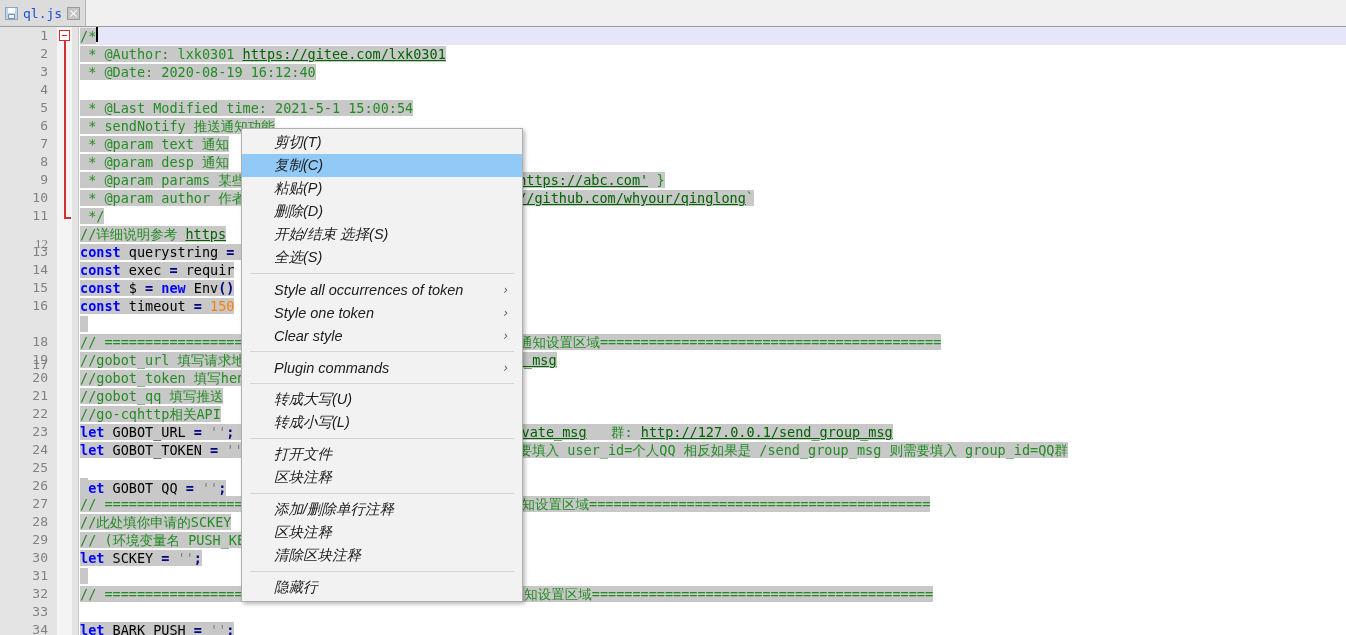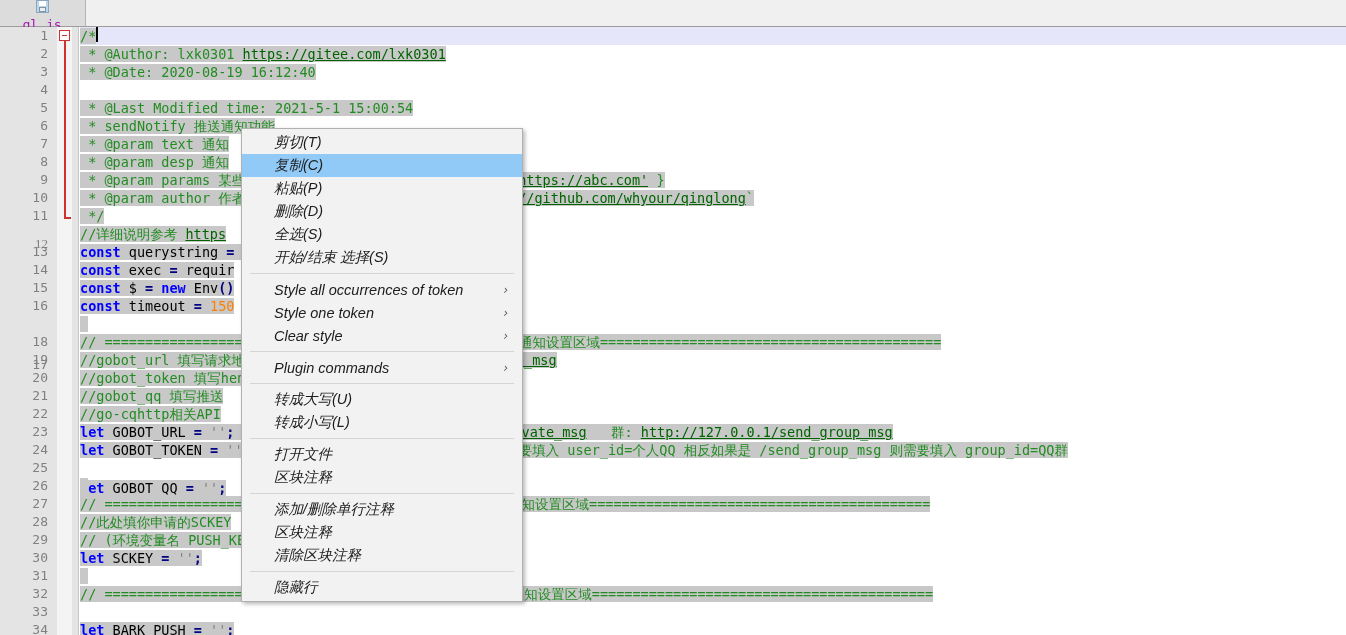--- a/index.html
+++ b/index.html
@@ -22,22 +22,21 @@
     padding:0 6px 0 5px;
     font-family:"DejaVu Sans Mono",monospace;
     font-size:13px;
     box-sizing:border-box;
     cursor:default;
   }
   .tab.inactive{
     left:0;width:86px;
     background:#dcdcdc;
     border-right:1px solid #b4b4b4;
-    color:#a21caf;
-    flex-direction:column;
+    color:#1d4ed8;
   }
   .tab.active{
     left:87px;width:136px;
     background:#ffffff;
     color:#000000;
     border-top:3px solid #f2a13a;
     border-left:1px solid #b4b4b4;
     border-right:1px solid #b4b4b4;
     height:27px;
   }
@@ -270,24 +269,24 @@
     <div class="mi hl">
       <span>复制(C)</span>
     </div>
     <div class="mi">
       <span>粘贴(P)</span>
     </div>
     <div class="mi">
       <span>删除(D)</span>
     </div>
     <div class="mi">
+      <span>开始/结束 选择(S)</span>
+    </div>
+    <div class="mi">
       <span>全选(S)</span>
-    </div>
-    <div class="mi">
-      <span>开始/结束 选择(S)</span>
     </div>
     <div class="msep"></div>
     <div class="mi">
       <span>Style all occurrences of token</span>
       <span class="arrow">›</span>
     </div>
     <div class="mi">
       <span>Style one token</span>
       <span class="arrow">›</span>
     </div>

